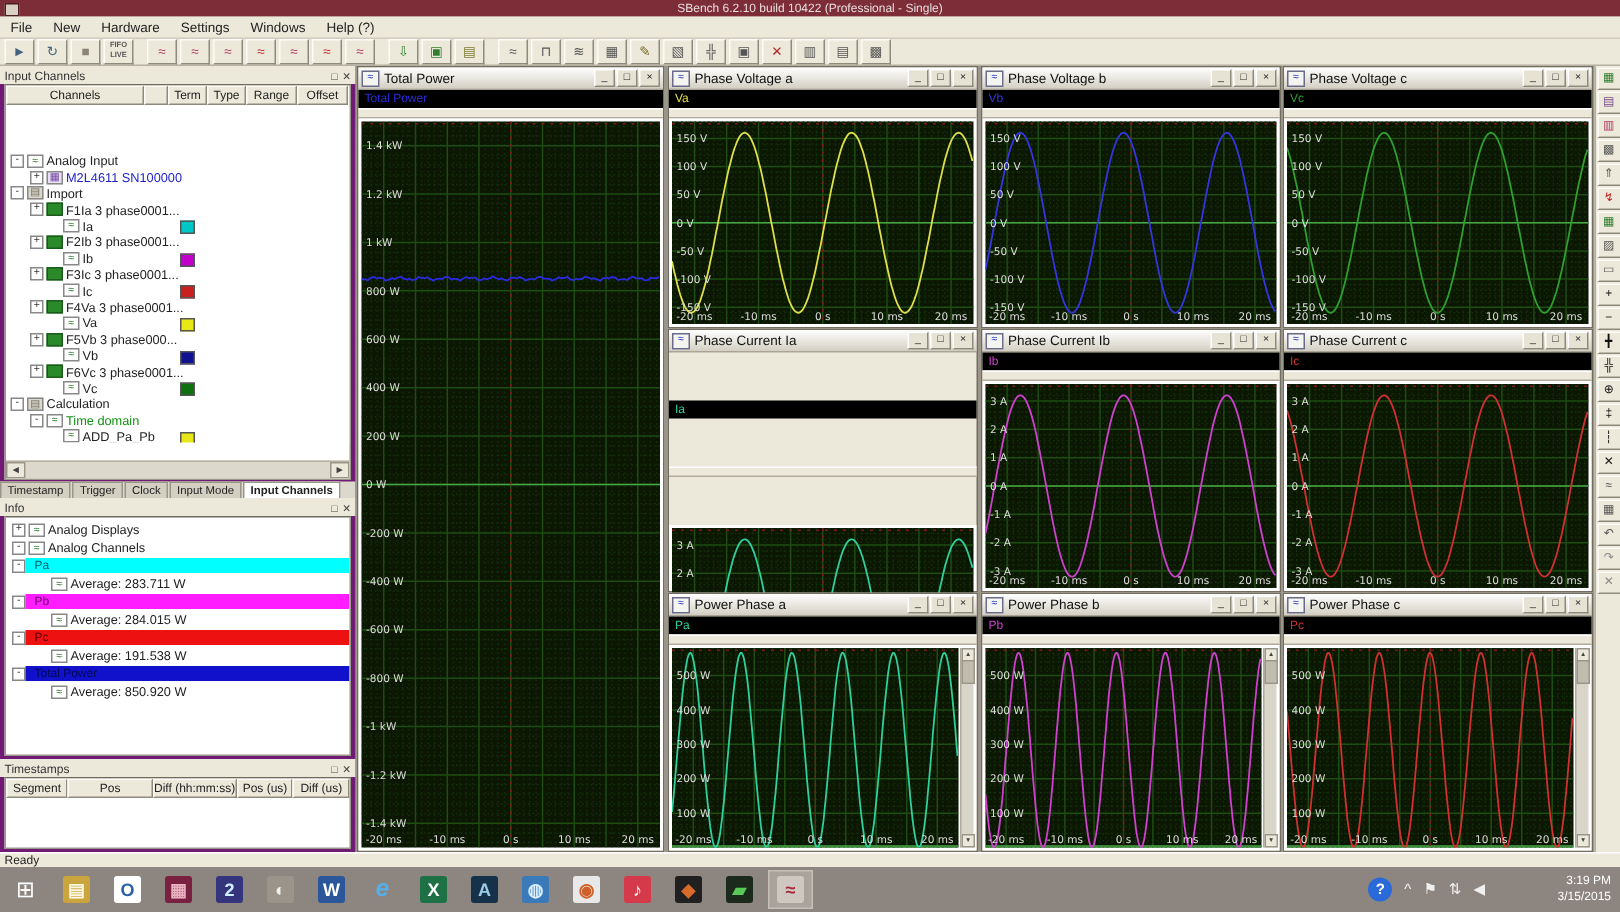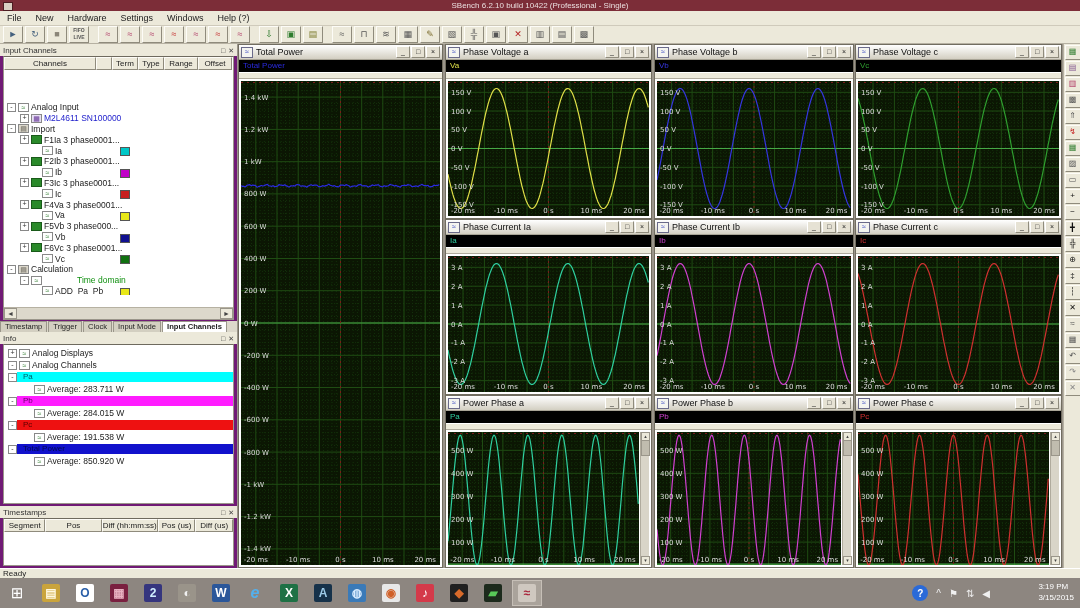--- a/index.html
+++ b/index.html
@@ -78,21 +78,21 @@
              border-top:1px solid #fff;font-size:8px;color:#222;line-height:10px;padding-left:3px;box-sizing:border-box;}
   .taskbar{position:absolute;left:0;top:578px;width:1080px;height:30px;background:#8d8680;display:flex;align-items:center;}
   #task-apps{display:flex;align-items:center;height:30px;}
   .tapp{width:30px;height:26px;margin:0 2px;display:flex;align-items:center;justify-content:center;cursor:default;}
   .tapp.active{background:#aaa39b;border:1px solid #c6bfb7;box-sizing:border-box;}
   .tglyph{width:18px;height:18px;border-radius:2px;display:flex;align-items:center;justify-content:center;
           font-size:12px;font-weight:bold;}
   .tray{position:absolute;right:90px;display:flex;align-items:center;gap:8px;color:#f0f0f0;font-size:10px;}
   .tray-help{width:16px;height:16px;border-radius:50%;background:#2a6ad8;color:#fff;font-size:10px;
              display:flex;align-items:center;justify-content:center;font-weight:bold;}
-  .clock{position:absolute;right:6px;top:3px;color:#fff;font-size:8px;text-align:left;line-height:11px;}
+  .clock{position:absolute;right:6px;top:3px;color:#fff;font-size:8px;text-align:right;line-height:11px;}
 </style>
 </head>
 <body>
 
 <div class="app">
   <div class="titlebar">
     <span class="app-ico"></span>
     <span>SBench 6.2.10 build 10422 (Professional - Single)</span>
   </div>
   <div class="menubar" id="menubar">
@@ -233,21 +233,21 @@
               <span class="swatch" style="background: rgb(16, 112, 16);"></span>
             </div>
             <div class="trow" style="padding-left: 3px;">
               <span class="expbox">-</span>
               <span class="tico" style="background: rgb(220, 216, 204); color: rgb(106, 102, 90); border: 1px solid rgb(136, 136, 136);">▤</span>
               <span>Calculation</span>
             </div>
             <div class="trow" style="padding-left: 16px;">
               <span class="expbox">-</span>
               <span class="tico" style="background: rgb(255, 255, 255); color: rgb(42, 122, 42); border: 1px solid rgb(136, 136, 136);">≈</span>
-              <span style="color: rgb(16, 144, 16); margin-left: 33px;">Time domain</span>
+              <span style="color: rgb(16, 144, 16);">Time domain</span>
             </div>
             <div class="trow" style="padding-left: 29px;">
               <span style="width: 9px; flex: 0 0 auto;"></span>
               <span class="tico" style="background: rgb(255, 255, 255); color: rgb(42, 122, 42); border: 1px solid rgb(136, 136, 136);">≈</span>
               <span>ADD_Pa_Pb</span>
               <span class="swatch" style="background: rgb(232, 232, 24);"></span>
             </div>
             <div class="trow" style="padding-left: 29px;">
               <span style="width: 9px; flex: 0 0 auto;"></span>
               <span class="tico" style="background: rgb(255, 255, 255); color: rgb(42, 122, 42); border: 1px solid rgb(136, 136, 136);">≈</span>
@@ -493,21 +493,21 @@
             <text x="3" y="107.5" fill="#dcdcdc" font-size="7" font-family="&quot;DejaVu Sans&quot;,sans-serif">-100 V</text>
             <text x="3" y="126.25" fill="#dcdcdc" font-size="7" font-family="&quot;DejaVu Sans&quot;,sans-serif">-150 V</text>
             <text x="14.968085106382977" y="132" fill="#dcdcdc" font-size="7" font-family="&quot;DejaVu Sans&quot;,sans-serif" text-anchor="middle">-20 ms</text>
             <text x="57.73404255319149" y="132" fill="#dcdcdc" font-size="7" font-family="&quot;DejaVu Sans&quot;,sans-serif" text-anchor="middle">-10 ms</text>
             <text x="100.5" y="132" fill="#dcdcdc" font-size="7" font-family="&quot;DejaVu Sans&quot;,sans-serif" text-anchor="middle">0 s</text>
             <text x="143.2659574468085" y="132" fill="#dcdcdc" font-size="7" font-family="&quot;DejaVu Sans&quot;,sans-serif" text-anchor="middle">10 ms</text>
             <text x="186.031914893617" y="132" fill="#dcdcdc" font-size="7" font-family="&quot;DejaVu Sans&quot;,sans-serif" text-anchor="middle">20 ms</text>
           </svg>
         </div>
       </div>
-      <div class="chart-win" style="left: 208px; top: 175px; width: 207px; height: 176px;">
+      <div class="chart-win" style="left: 208px; top: 175px; width: 207px; height: 176px; gap: 32px;">
         <div class="win-titlebar">
           <span class="win-ico">≈</span>
           <span class="win-title">Phase Current Ia</span>
           <span class="wbtn">_</span>
           <span class="wbtn">□</span>
           <span class="wbtn">×</span>
         </div>
         <div class="win-legend"><span style="color: rgb(47, 208, 160);">Ia</span></div>
         <div class="win-split"></div>
         <div class="plot-wrap">

